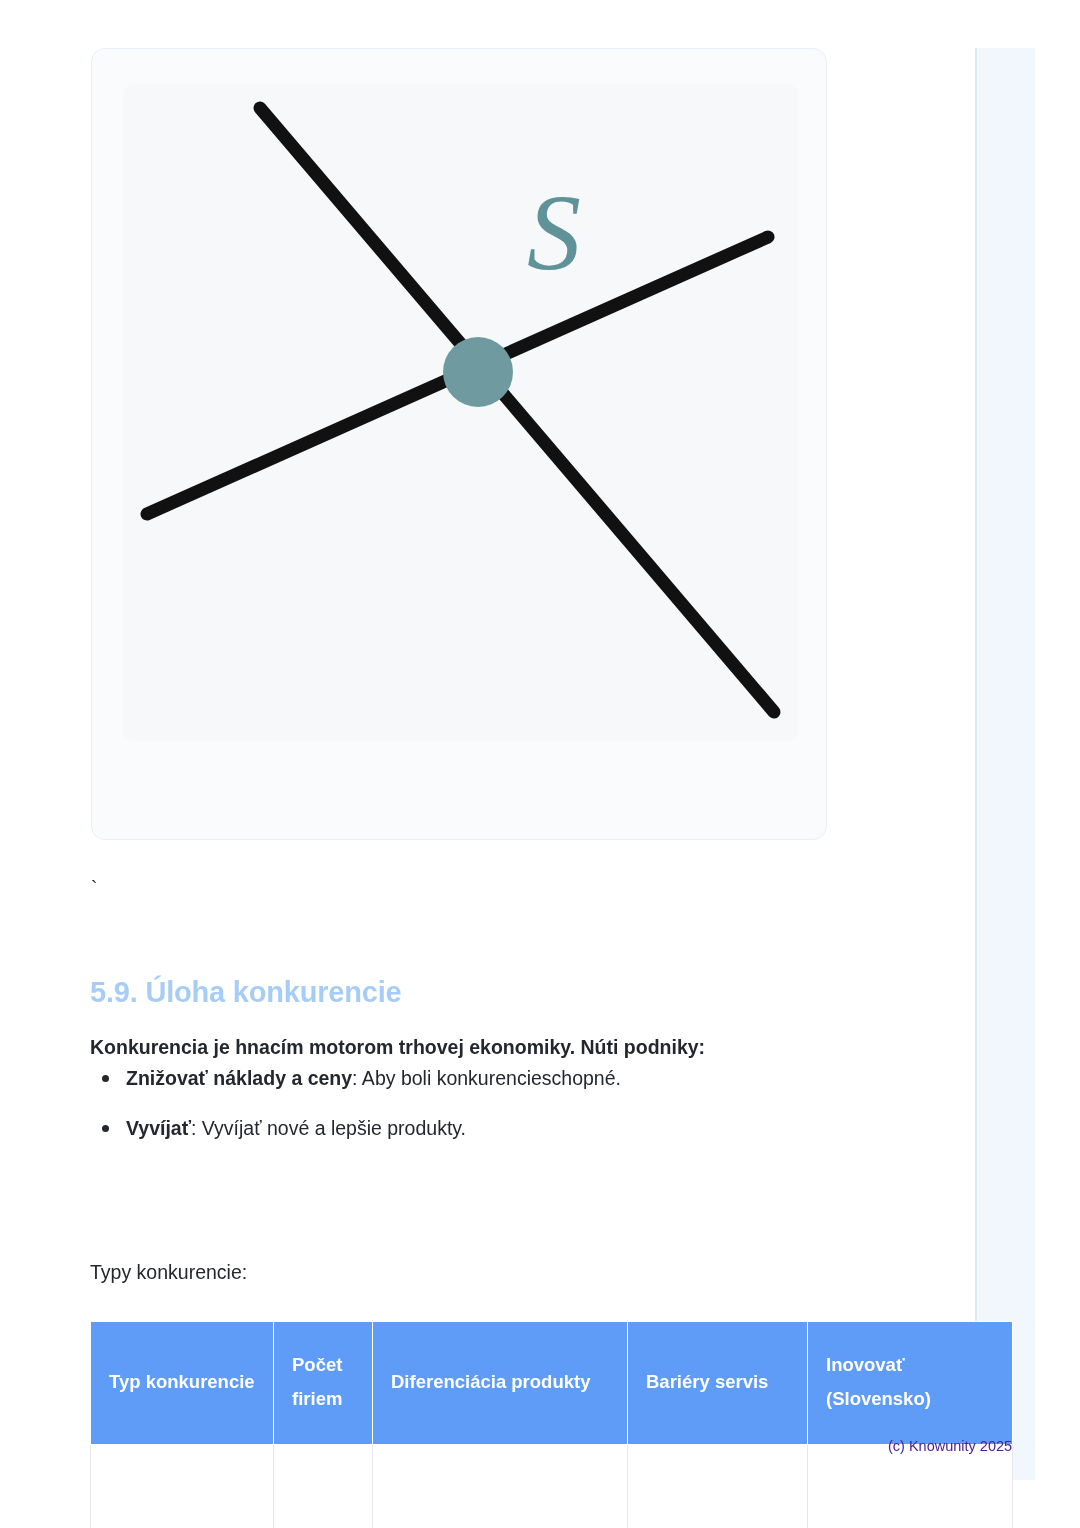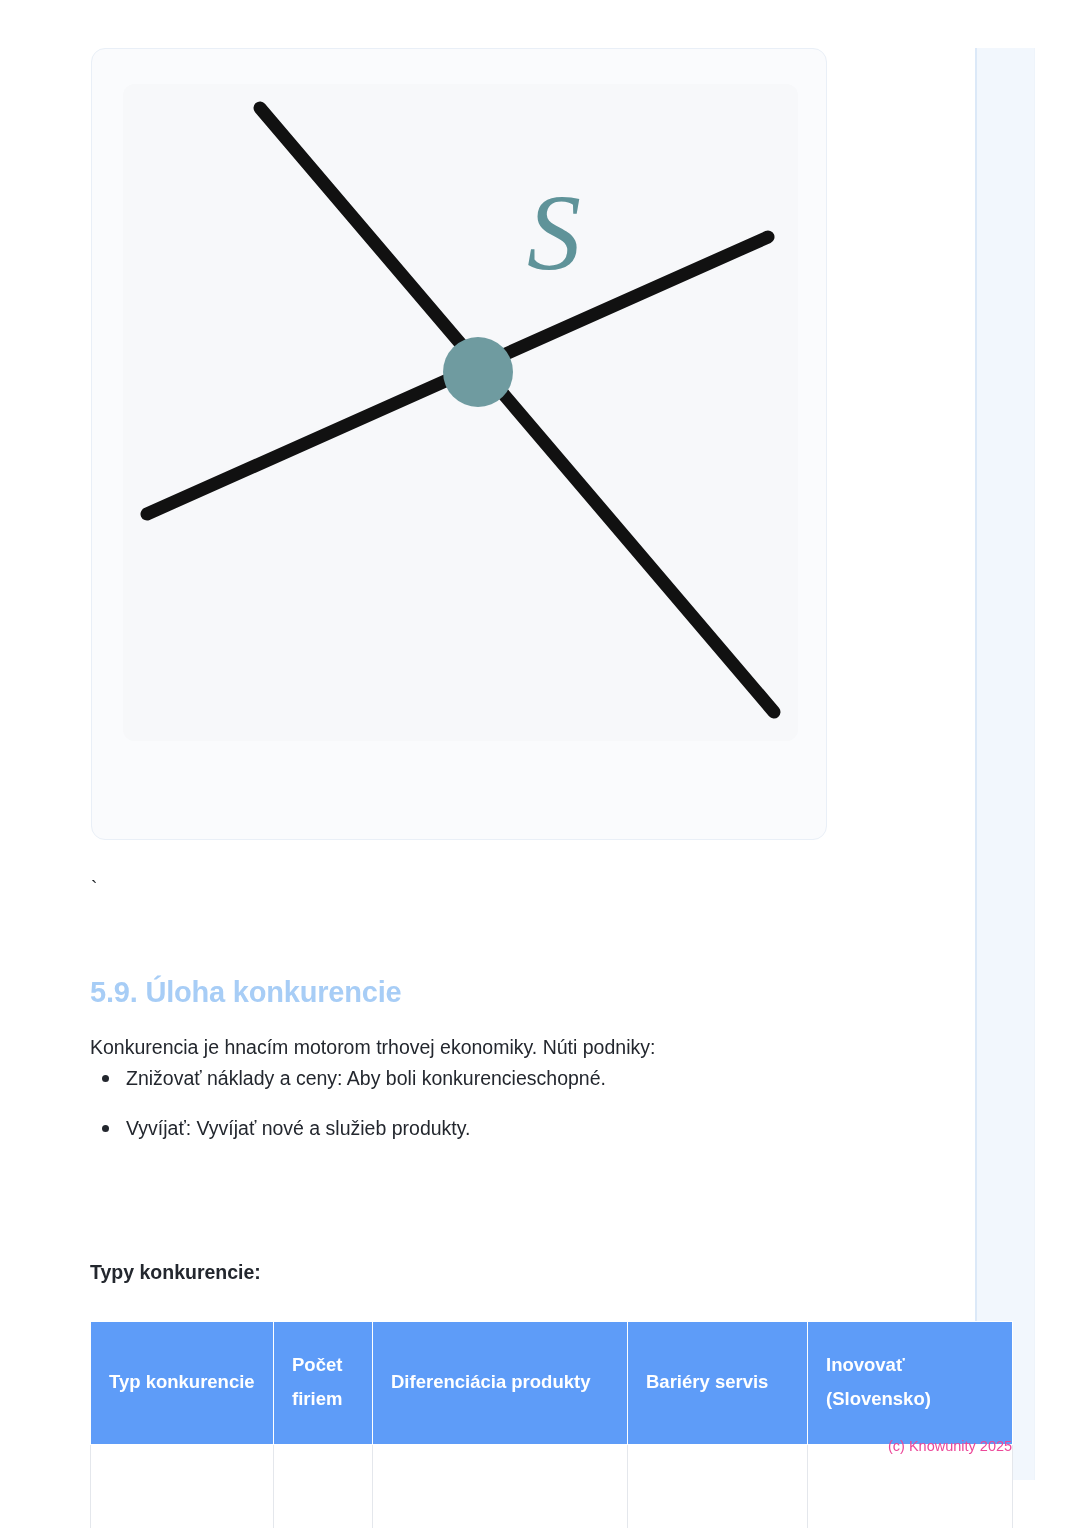--- a/index.html
+++ b/index.html
@@ -96,20 +96,21 @@
 
   
   .intro-para {
     position: absolute;
     left: 90px;
     top: 1013px;
     width: 760px;
     font-size: 19.5px;
     color: #23272e;
     line-height: 1.45;
+    font-weight: bold;
   }
 
   
   .bullet-list {
     position: absolute;
     left: 90px;
     top: 1064px;
     width: 800px;
     margin: 0;
     padding: 0;
@@ -126,29 +127,29 @@
   .bullet-item::before {
     content: "";
     position: absolute;
     left: 12px;
     top: 11px;
     width: 7px;
     height: 7px;
     border-radius: 50%;
     background: #23272e;
   }
-  .bullet-item b { font-weight: normal; }
+  .bullet-item b { font-weight: bold; }
 
   
   .table-lead {
     position: absolute;
     left: 90px;
     top: 1261px;
     font-size: 19.5px;
-    font-weight: bold;
+    font-weight: normal;
     color: #23272e;
   }
 
   
   .comp-table {
     position: absolute;
     left: 90px;
     top: 1321px;
     width: 922px;
     border-collapse: collapse;
@@ -177,21 +178,21 @@
   .col-3 { width: 255px; }
   .col-4 { width: 180px; }
   .col-5 { width: 205px; }
 
   
   .watermark {
     position: absolute;
     left: 888px;
     top: 1438px;
     font-size: 14.5px;
-    color: #ec4899;
+    color: #4c1d95;
     white-space: nowrap;
   }
 </style>
 </head>
 <body>
 
 <div class="page">
 
   <div class="side-strip"></div>
 
@@ -217,21 +218,21 @@
 
   <h2 class="section-heading">5.9. Úloha konkurencie</h2>
 
   <p class="intro-para">Konkurencia je hnacím motorom trhovej ekonomiky. Núti podniky:</p>
 
   <ul class="bullet-list">
     <li class="bullet-item">
       <b>Znižovať náklady a ceny</b><span>: Aby boli konkurencieschopné.</span>
     </li>
     <li class="bullet-item">
-      <b>Vyvíjať</b><span>: Vyvíjať nové a služieb produkty.</span>
+      <b>Vyvíjať</b><span>: Vyvíjať nové a lepšie produkty.</span>
     </li>
   </ul>
 
   <div class="table-lead">Typy konkurencie:</div>
 
   <table class="comp-table">
     <colgroup>
       <col class="col-1">
         <col class="col-2">
         <col class="col-3">

